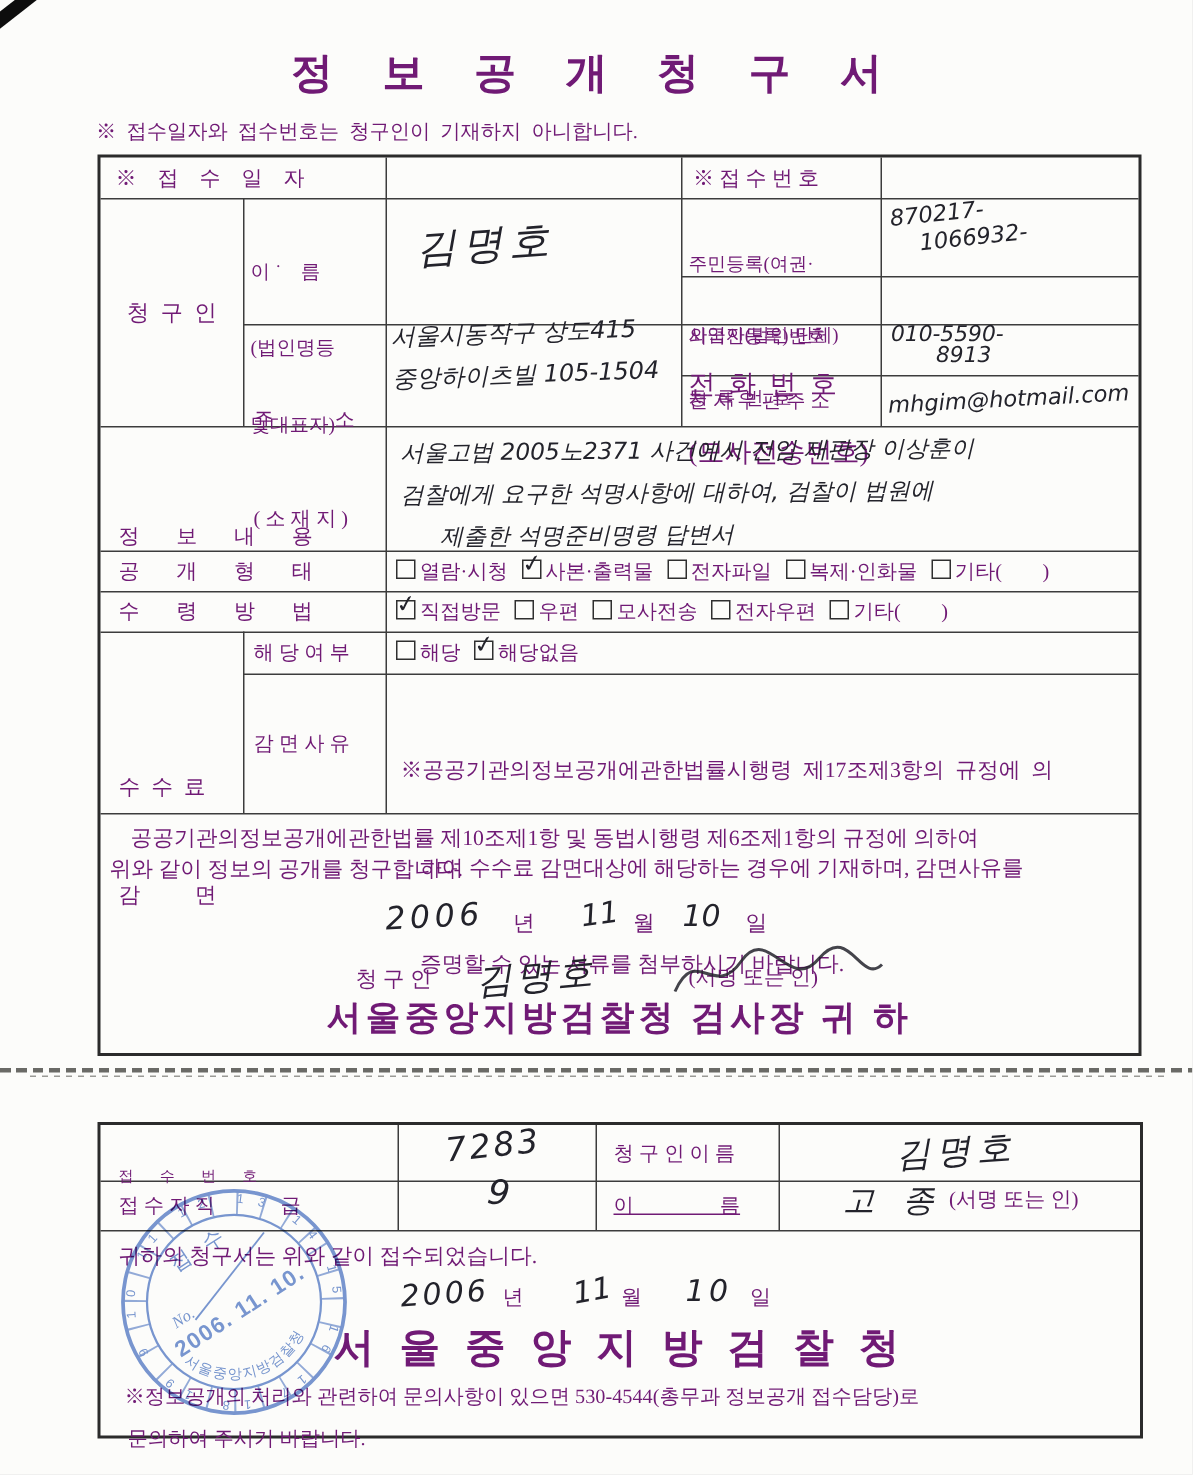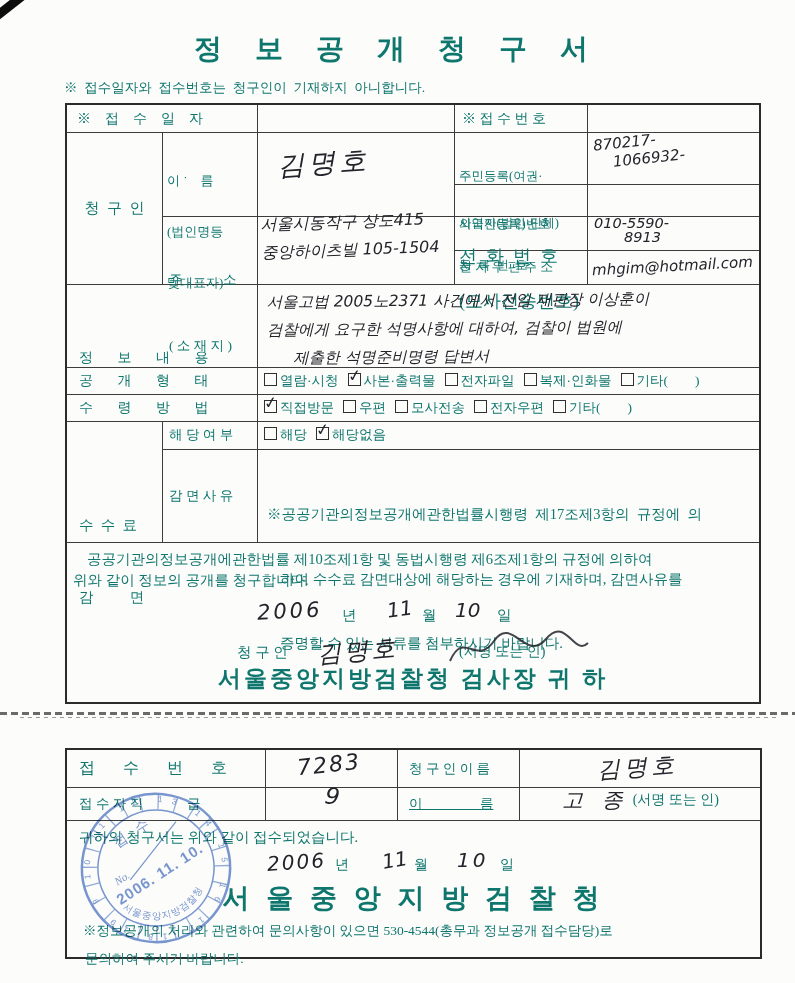--- a/index.html
+++ b/index.html
@@ -1,19 +1,19 @@
 <!DOCTYPE html>
 <html><head>
 <meta charset="utf-8">
 <style>
   html,body{margin:0;padding:0;background:#e8e8e6;}
   .page{position:relative;width:795px;height:983px;background:#fcfcfa;overflow:hidden;
         font-family:"Liberation Serif",serif;color:#222;}
   .abs{position:absolute;}
-  .print{font-family:"Liberation Serif",serif;color:#0f766e;}
+  .print{font-family:"Liberation Serif",serif;color:#701a75;}
   .hand{font-family:"DejaVu Sans",sans-serif;font-style:italic;color:#23232b;}
   .cell{position:absolute;display:flex;align-items:center;white-space:pre;}
   .cell.center{justify-content:center;text-align:center;}
   .vline,.hline{position:absolute;background:#3c3c3c;}
   .vline{width:1px;}
   .hline{height:1px;}
   .formbox{position:absolute;border:2px solid #2b2b2b;}
   .cb{display:inline-block;width:11px;height:11px;border:1px solid #2f2f2f;
       margin-right:3px;position:relative;top:1px;}
   .cb.checked::after{content:"\2713";position:absolute;left:-1px;top:-8px;font-size:16px;
@@ -175,21 +175,21 @@
   <div class="sep2"></div>
 
 
   <div class="formbox" style="left:65px;top:748px;width:693px;height:207px;overflow:visible;">
     <div class="vline" style="left:198px;top:0;height:70px;"></div>
     <div class="vline" style="left:330px;top:0;height:70px;"></div>
     <div class="vline" style="left:452px;top:0;height:70px;"></div>
     <div class="hline" style="left:0;top:37px;width:693px;"></div>
     <div class="hline" style="left:0;top:70px;width:693px;"></div>
 
-    <div class="cell print" style="left:12px;top:0;width:186px;height:37px;font-size:16px;">접       수       번       호</div>
+    <div class="cell print" style="left:12px;top:15px;width:186px;height:37px;font-size:10px;">접       수       번       호</div>
     <div class="abs hand" style="left:230px;top:2px;font-size:22px;letter-spacing:2px;transform:rotate(-6deg);">7283</div>
     <div class="cell print" style="left:342px;top:0;width:110px;height:37px;font-size:13.5px;">청 구 인 이 름</div>
     <div class="abs hand" style="left:530px;top:2px;font-size:23px;letter-spacing:4px;transform:rotate(-4deg);">김명호</div>
 
     <div class="cell print" style="left:12px;top:37px;width:186px;height:33px;font-size:13.5px;">접 수 자 직             급</div>
     <div class="abs hand" style="left:258px;top:33px;font-size:23px;transform:rotate(8deg);">9</div>
     <div class="cell print" style="left:342px;top:37px;width:110px;height:33px;font-size:13.5px;text-decoration:underline;">이                 름</div>
     <div class="abs" style="left:495px;top:36px;height:33px;">
       <span class="hand" style="font-size:21px;letter-spacing:6px;">고 종</span>
       <span class="print" style="font-size:14px;position:relative;top:-3px;">(서명 또는 인)</span>

